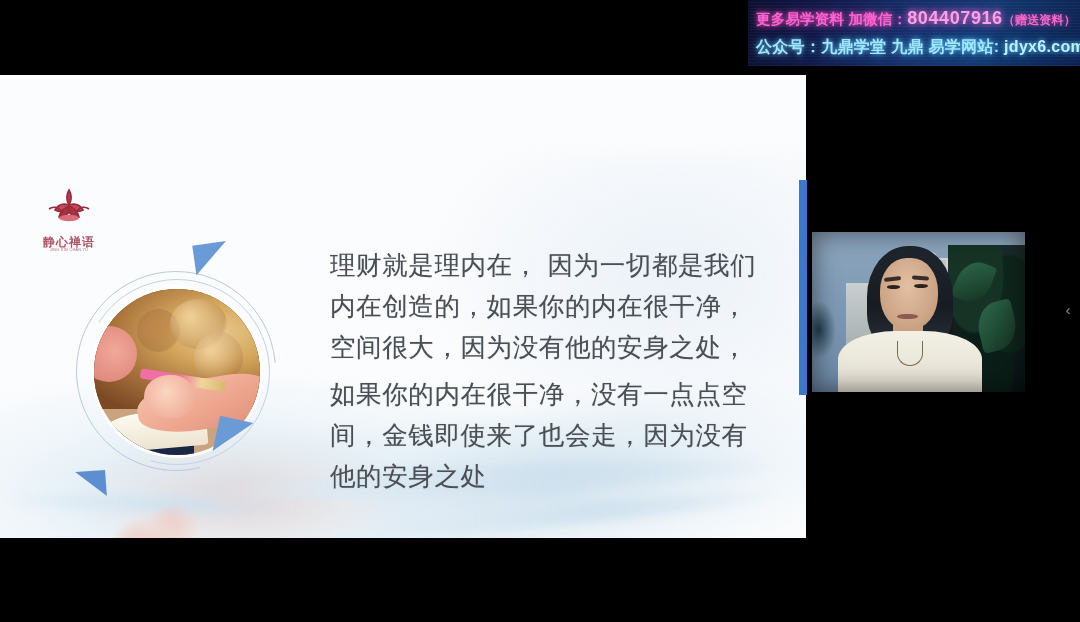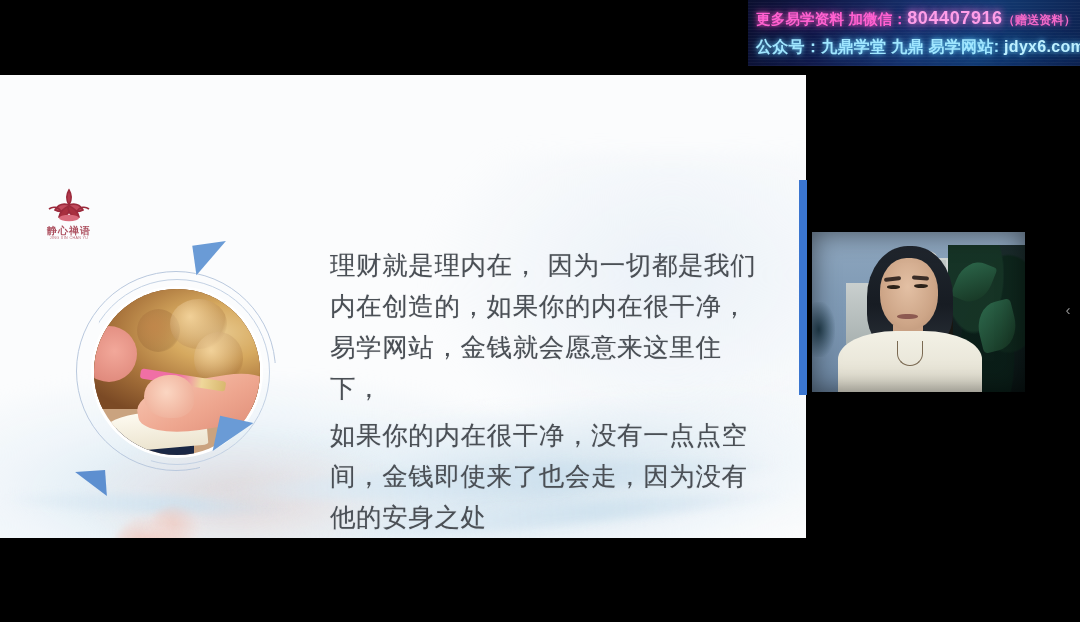--- a/index.html
+++ b/index.html
@@ -119,22 +119,22 @@
   #slide .streak-3 { left: 0px; top: 420px; width: 300px; height: 18px; transform: rotate(2deg); }
 
   
   #slide-logo {
     position: absolute; left: 30px; top: 110px;
     width: 78px; height: 62px;
     text-align: center;
   }
   #slide-logo svg { display: block; margin: 0 auto; }
   #logo-word {
-    margin-top: 1px;
-    font-size: 10px;
+    margin-top: 11px;
+    font-size: 12px;
     font-weight: bold;
     color: #9b2a3c;
     letter-spacing: 1px;
     line-height: 1;
     opacity: .82;
   }
   #logo-sub {
     font-size: 3.6px;
     color: #b8616e;
     letter-spacing: .4px;
@@ -453,21 +453,21 @@
         <div class="ph-pencil"></div>
         <div class="ph-hand"></div>
       </div>
       <div class="tri" id="tri-top"></div>
       <div class="tri" id="tri-right"></div>
       <div class="tri" id="tri-bottomleft"></div>
     </div>
 
     <div id="slide-text">
       <div class="para" id="para-1">理财就是理内在，
-因为一切都是我们内在创造的，如果你的内在很干净，易学网站，金钱就会愿意来这里住下，</div>
+因为一切都是我们内在创造的，如果你的内在很干净，空间很大，因为没有他的安身之处，</div>
       <div class="para" id="para-2">如果你的内在很干净，没有一点点空间，金钱即使来了也会走，因为没有他的安身之处</div>
     </div>
   </div>
 
   <div id="slide-accent-bar"></div>
 
   <div id="webcam">
     <div class="wc-wall"></div>
     <div class="wc-shelf-l"></div>
     <div class="wc-shelf"></div>

